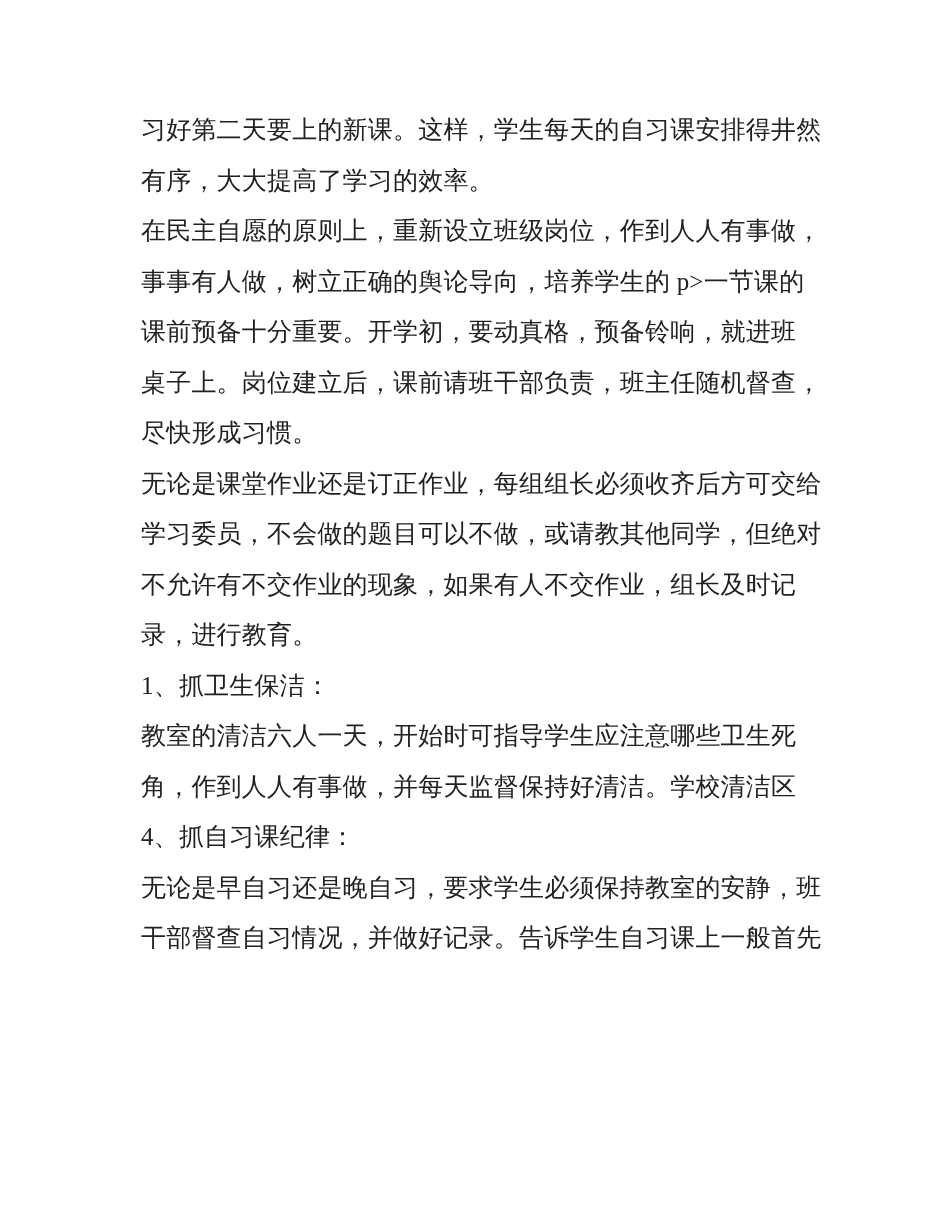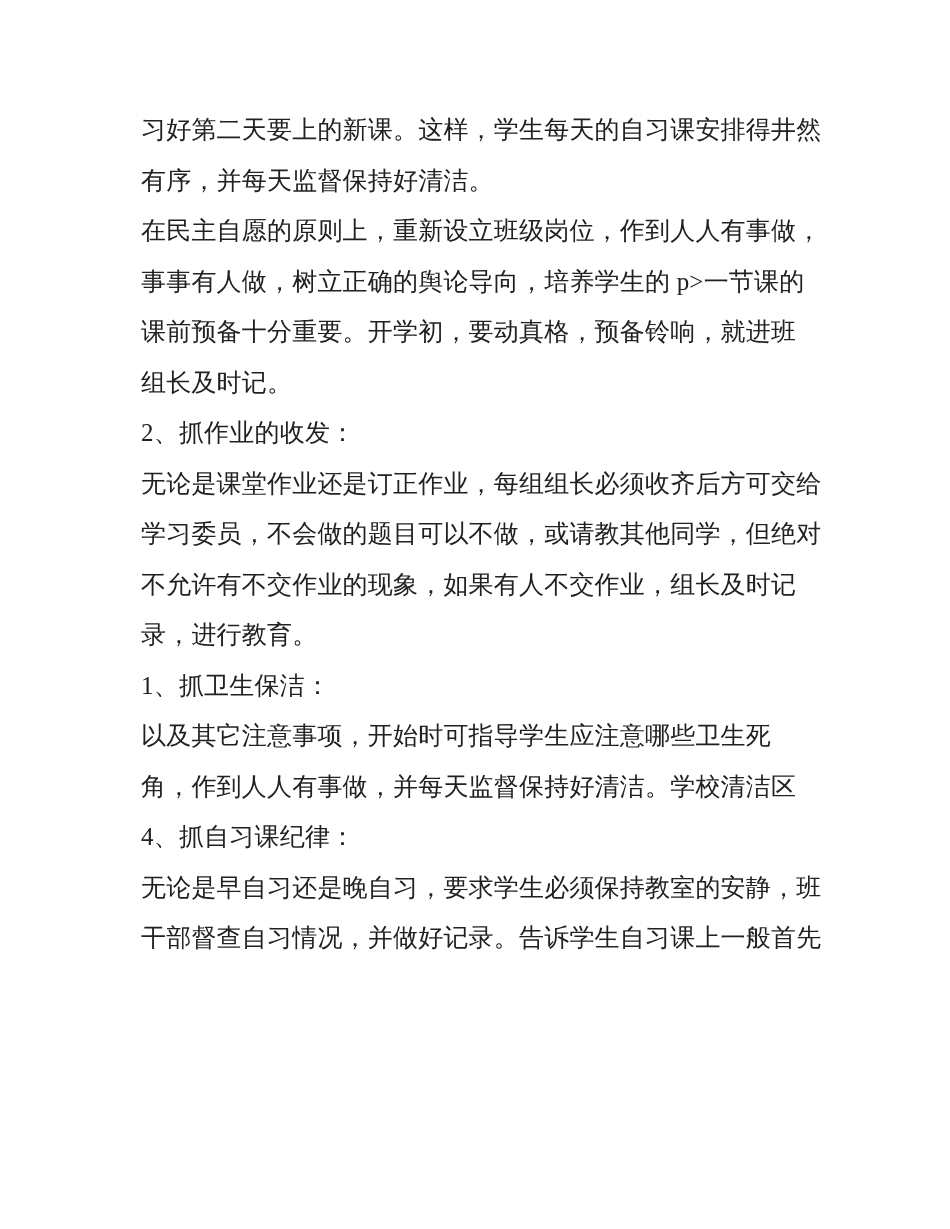--- a/index.html
+++ b/index.html
@@ -29,30 +29,30 @@
     white-space: nowrap;
     text-rendering: optimizeLegibility;
   }
 </style>
 </head>
 <body>
 
 <div class="page">
   <div class="text-block">
     <div class="line">习好第二天要上的新课。这样，学生每天的自习课安排得井然</div>
-    <div class="line">有序，并每天监督保持好清洁。</div>
+    <div class="line">有序，大大提高了学习的效率。</div>
     <div class="line">在民主自愿的原则上，重新设立班级岗位，作到人人有事做，</div>
     <div class="line">事事有人做，树立正确的舆论导向，培养学生的 p&gt;一节课的</div>
     <div class="line">课前预备十分重要。开学初，要动真格，预备铃响，就进班</div>
-    <div class="line">组长及时记。</div>
-    <div class="line">2、抓作业的收发：</div>
+    <div class="line">桌子上。岗位建立后，课前请班干部负责，班主任随机督查，</div>
+    <div class="line">尽快形成习惯。</div>
     <div class="line">无论是课堂作业还是订正作业，每组组长必须收齐后方可交给</div>
     <div class="line">学习委员，不会做的题目可以不做，或请教其他同学，但绝对</div>
     <div class="line">不允许有不交作业的现象，如果有人不交作业，组长及时记</div>
     <div class="line">录，进行教育。</div>
     <div class="line">1、抓卫生保洁：</div>
-    <div class="line">以及其它注意事项，开始时可指导学生应注意哪些卫生死</div>
+    <div class="line">教室的清洁六人一天，开始时可指导学生应注意哪些卫生死</div>
     <div class="line">角，作到人人有事做，并每天监督保持好清洁。学校清洁区</div>
     <div class="line">4、抓自习课纪律：</div>
     <div class="line">无论是早自习还是晚自习，要求学生必须保持教室的安静，班</div>
     <div class="line">干部督查自习情况，并做好记录。告诉学生自习课上一般首先</div>
   </div>
 </div>
 
 </body></html>

